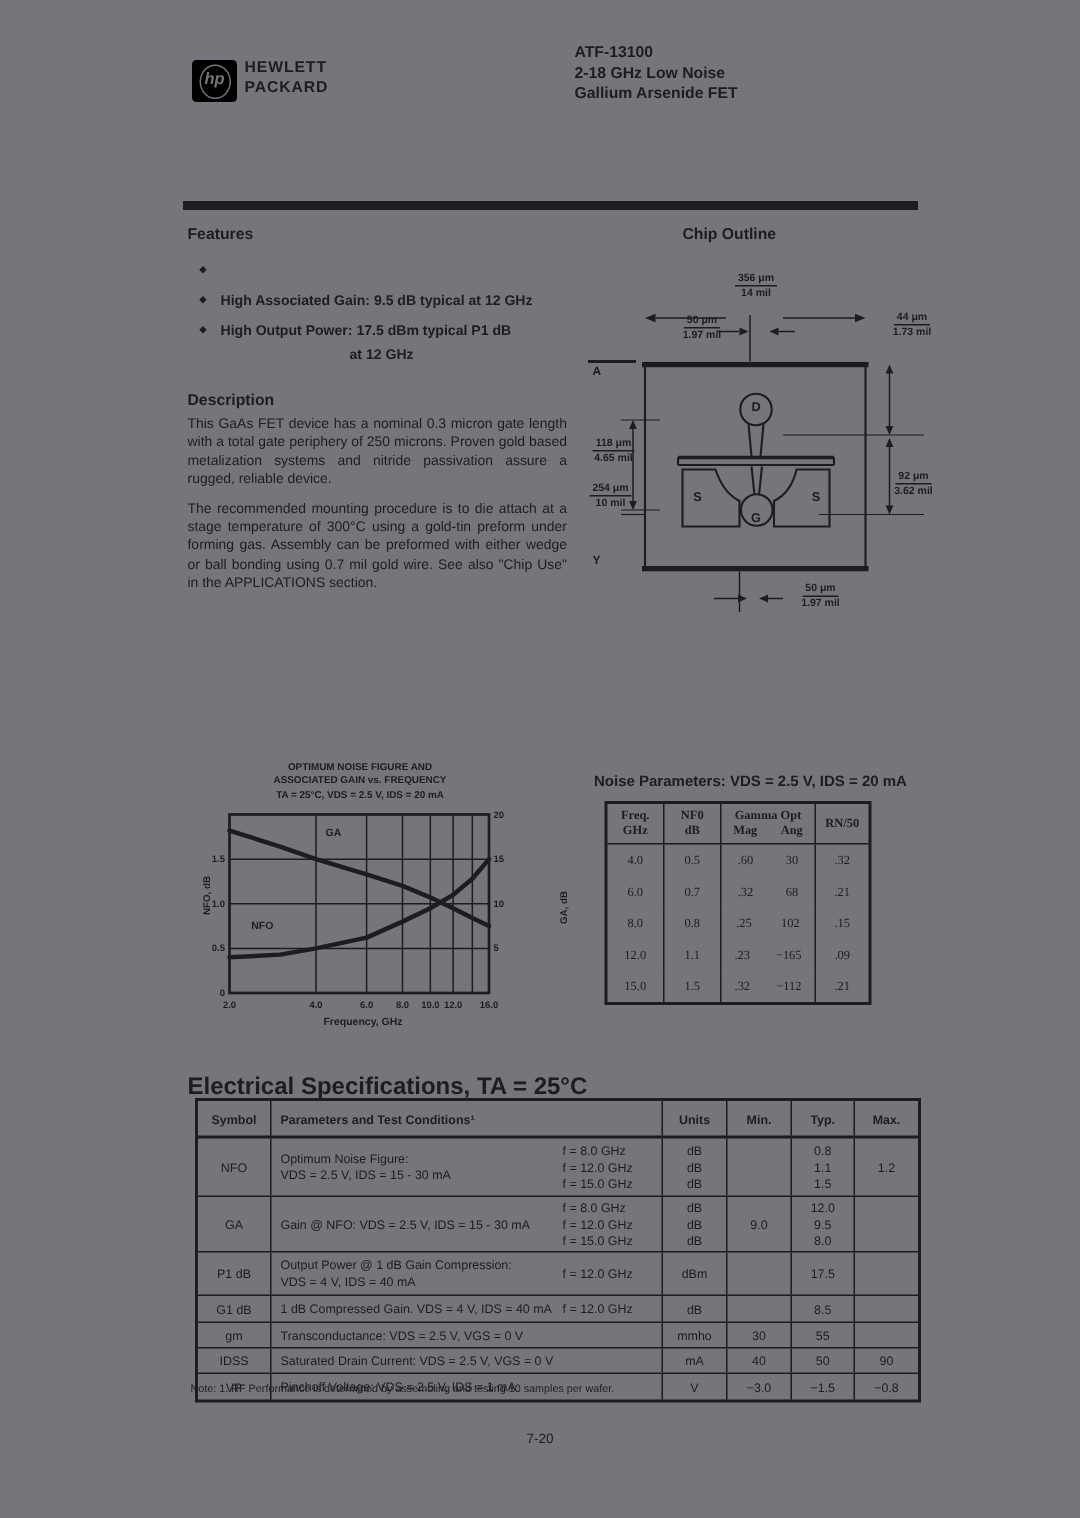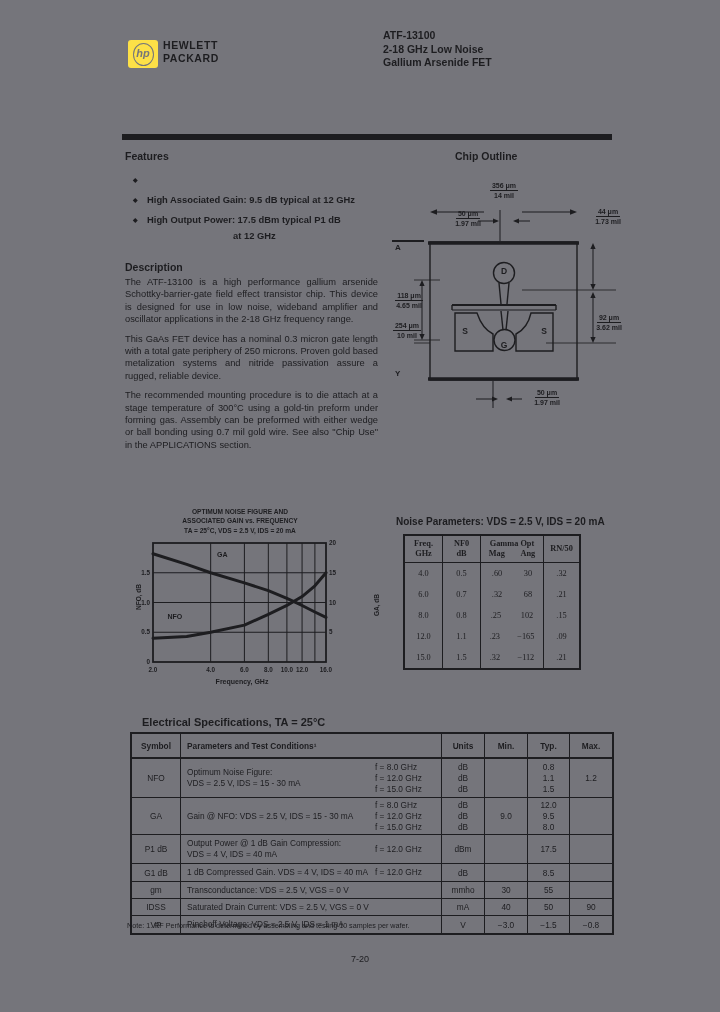--- a/index.html
+++ b/index.html
@@ -1,20 +1,20 @@
 <!DOCTYPE html>
 <html><head>
 <meta charset="utf-8">
 <style>
   html,body{margin:0;padding:0;}
   #page{position:relative;width:720px;height:1012px;background:#75757b;
         font-family:"Liberation Sans",sans-serif;color:#1d1d20;overflow:hidden;}
   .abs{position:absolute;}
   
-  .hp-logo{left:128px;top:40px;width:30px;height:28px;background:#fde047;border-radius:3px;
+  .hp-logo{left:128px;top:40px;width:30px;height:28px;background:#000000;border-radius:3px;
            display:flex;align-items:center;justify-content:center;}
   .hp-ring{width:19px;height:21px;border:1.6px solid #75757b;border-radius:50%;
            display:flex;align-items:center;justify-content:center;}
   .hp-ltrs{font-style:italic;font-weight:bold;font-size:11px;color:#75757b;transform:translateY(-1px);}
   .brand{left:163px;top:39px;font-size:10.5px;font-weight:bold;letter-spacing:.6px;line-height:12.5px;}
   .doctitle{left:383px;top:29px;font-size:10.5px;font-weight:bold;line-height:13.5px;}
   .topbar{left:122px;top:134px;width:490px;height:6px;background:#1d1d20;}
   
   .h1{font-size:10.5px;font-weight:bold;}
   
@@ -43,21 +43,21 @@
   .nt-row>div{border-right:1.4px solid #1d1d20;font-family:Liberation Serif, serif;}
   .nt-row>div:last-child{border-right:none;}
   .nt-head{font-weight:bold;border-bottom:1.6px solid #1d1d20;}
   .nc1{width:37px;} .nc2{width:37px;} .nc3{width:62px;} .nc4{flex:1;}
   .nt-head>div{display:flex;flex-direction:column;justify-content:center;line-height:10px;padding:3px 0;}
   .nt-data{height:21px;}
   .nt-data>div{display:flex;align-items:center;justify-content:center;}
   .nt-data .nc3{justify-content:space-around;}
   .gsplit{display:flex;justify-content:space-around;}
   
-  .etitle{left:125px;top:716px;font-size:11px;font-weight:bold;margin-left:17px;}
+  .etitle{left:125px;top:716px;font-size:16px;font-weight:bold;}
   .et{left:130px;top:732px;width:480px;border:2px solid #1d1d20;font-size:8.3px;}
   .et-row{display:flex;border-bottom:1.4px solid #1d1d20;}
   .et-row:last-child{border-bottom:none;}
   .et-row>div{border-right:1.4px solid #1d1d20;display:flex;align-items:center;justify-content:center;}
   .et-row>div:last-child{border-right:none;}
   .et-head{font-weight:bold;border-bottom:2.2px solid #1d1d20;height:23px;}
   .c-sym{width:48px;} .c-par{width:261px;} .c-unit{width:42px;}
   .c-min{width:42px;} .c-typ{width:41px;} .c-max{flex:1;}
   .et .c-par{justify-content:flex-start;padding-left:6px;box-sizing:border-box;}
   .et-head .c-par{justify-content:flex-start;}
@@ -201,21 +201,20 @@
   </div>
   <div class="marker" style="left:395px;top:243px;">A</div>
   <div class="marker" style="left:395px;top:369px;">Y</div>
   <div class="pad-letter" style="left:497px;top:266px;">D</div>
   <div class="pad-letter" style="left:497px;top:340px;">G</div>
   <div class="pad-letter" style="left:458px;top:326px;">S</div>
   <div class="pad-letter" style="left:537px;top:326px;">S</div>
 
   <div class="abs h1" style="left:125px;top:261px;">Description</div>
   <div class="abs desc">
-    <p>The ATF-13100 is a high performance gallium arsenide Schottky-barrier-gate field effect transistor chip. This device is designed for use in low noise, wideband amplifier and oscillator applications in the 2-18 GHz frequency range.</p>
     <p>This GaAs FET device has a nominal 0.3 micron gate length with a total gate periphery of 250 microns. Proven gold based metalization systems and nitride passivation assure a rugged, reliable device.</p>
     <p>The recommended mounting procedure is to die attach at a stage temperature of 300°C using a gold-tin preform under forming gas. Assembly can be preformed with either wedge or ball bonding using 0.7 mil gold wire. See also "Chip Use" in the APPLICATIONS section.</p>
   </div>
 
   <div class="abs gtitle">
     <div>OPTIMUM NOISE FIGURE AND</div>
     <div>ASSOCIATED GAIN vs. FREQUENCY</div>
   </div>
   <div class="abs gsub">TA = 25°C, VDS = 2.5 V, IDS = 20 mA</div>
   <svg id="chart-svg" class="abs" style="left:133px;top:535px;" width="255" height="145" viewBox="0 0 255 145">

